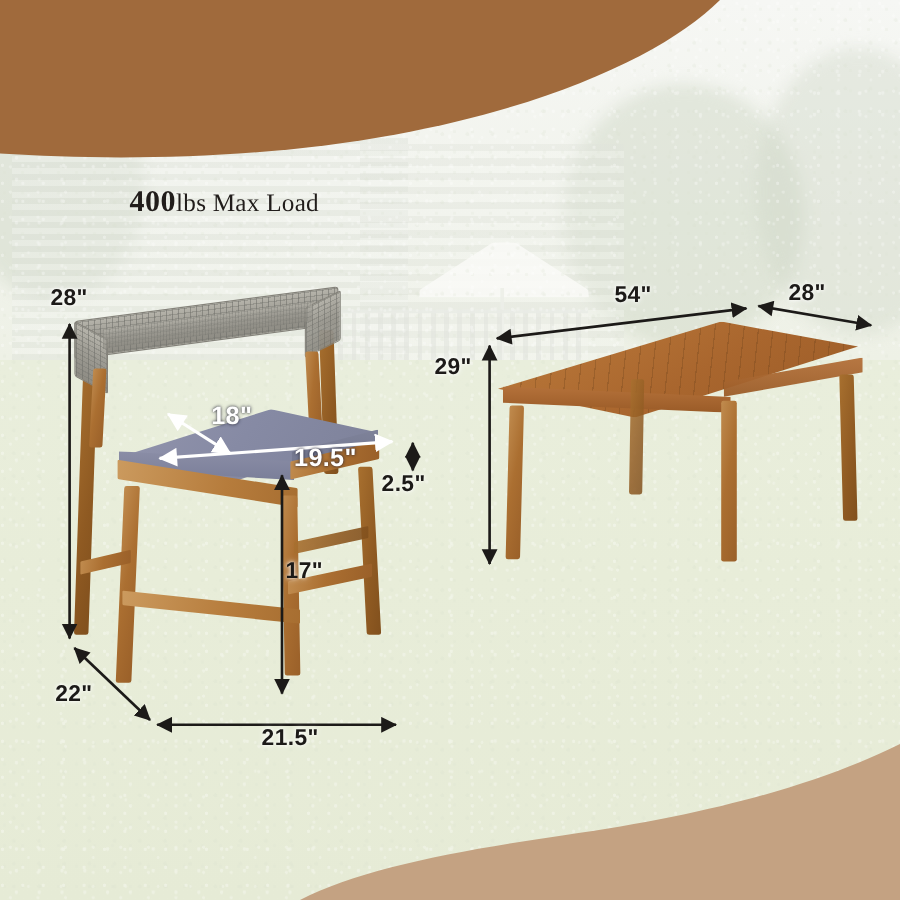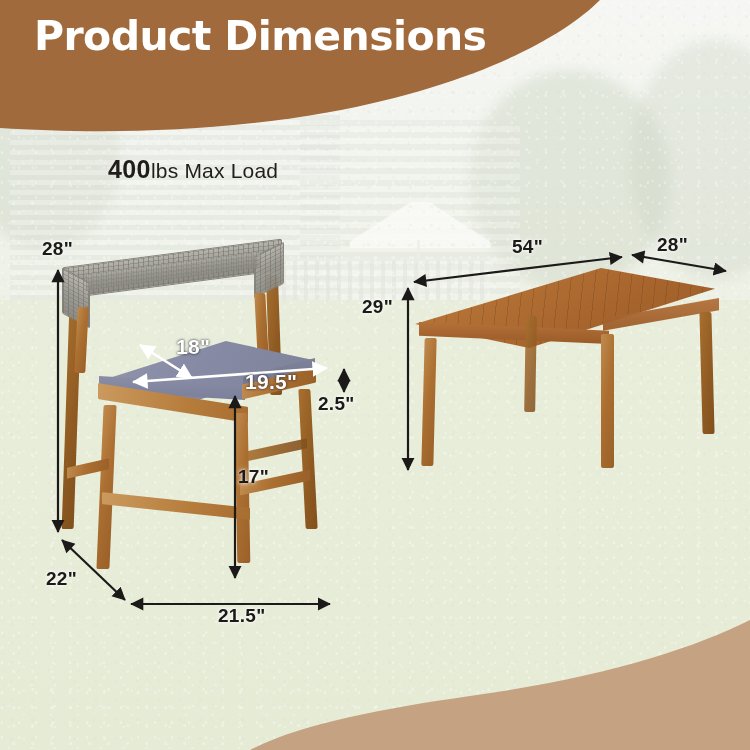--- a/index.html
+++ b/index.html
@@ -51,21 +51,21 @@
     font-size:41px;font-weight:bold;color:#ffffff;letter-spacing:-.6px;
     font-family:"DejaVu Sans","Liberation Sans",sans-serif;white-space:nowrap;}
 
   
   .footer-curve{position:absolute;left:0;bottom:0;width:750px;height:130px;pointer-events:none;}
 
   
   .load{position:absolute;white-space:nowrap;color:#211d1b;}
   .load .num{font-size:25px;font-weight:bold;letter-spacing:.4px;}
   .load .txt{font-size:21px;font-weight:400;letter-spacing:.2px;}
-  #load-chair{left:108px;top:155px;}
+  #load-chair{left:108px;top:155px;font-family:Liberation Serif, serif;}
   #load-table{left:450px;top:155px;}
 
   
   .chair{position:absolute;left:40px;top:245px;width:320px;height:345px;}
   .tb{position:absolute;}                       
   .wood{background:linear-gradient(100deg,#c08b4e 0%,#ab6f31 45%,#9a6029 100%);}
   .wood-d{background:linear-gradient(100deg,#a8702f 0%,#8f5a22 60%,#81501d 100%);}
   .wood-l{background:linear-gradient(100deg,#cb9a5e 0%,#b67c3c 60%,#a76e31 100%);}
 
   .wicker{position:absolute;
@@ -162,21 +162,20 @@
     <div class="tb wood" style="left:196px;top:84px;width:13px;height:134px;transform:skewX(0deg);border-radius:2px;"></div>
     <div class="tb wood-d" style="left:296px;top:62px;width:12px;height:122px;transform:skewX(1.5deg);border-radius:2px;"></div>
     <div class="tb wood-d" style="left:120px;top:66px;width:11px;height:96px;transform:skewX(-1deg);border-radius:2px;opacity:.85;"></div>
   </div>
 
   <div class="banner">
     <svg width="750" height="145" viewBox="0 0 750 145" xmlns="http://www.w3.org/2000/svg">
       <path d="M0,0 L600,0 C560,40 470,86 330,112 C215,133 95,134 0,128 Z" fill="#a06a3c"></path>
     </svg>
   </div>
-  <div class="title">Product Dimensions</div>
 
   <div class="footer-curve">
     <svg width="750" height="130" viewBox="0 0 750 130" xmlns="http://www.w3.org/2000/svg">
       <path d="M750,0 C690,30 600,58 470,76 C380,89 300,104 250,130 L750,130 Z" fill="#c4a282"></path>
     </svg>
   </div>
 
   <div class="load" id="load-chair">
     <span class="num">400</span><span class="txt">lbs Max Load</span>
   </div>

